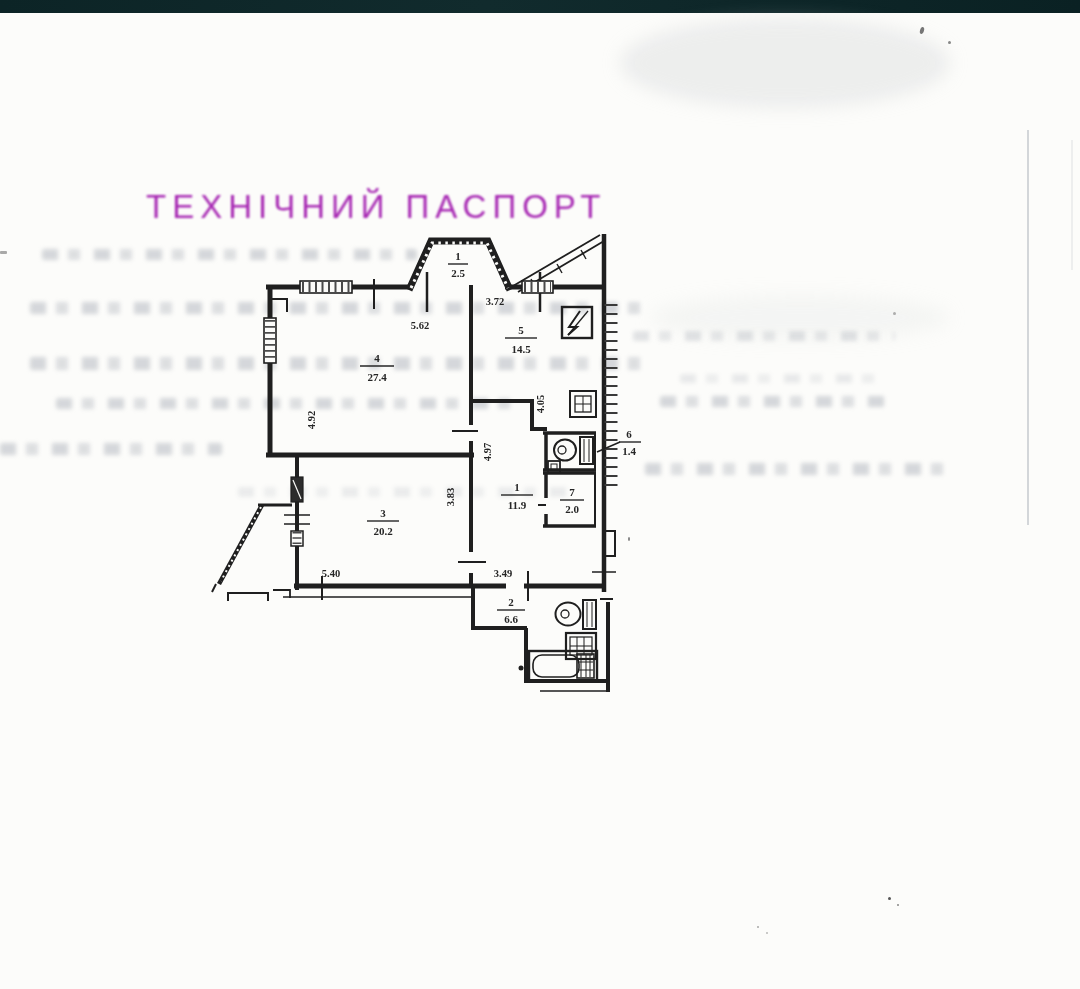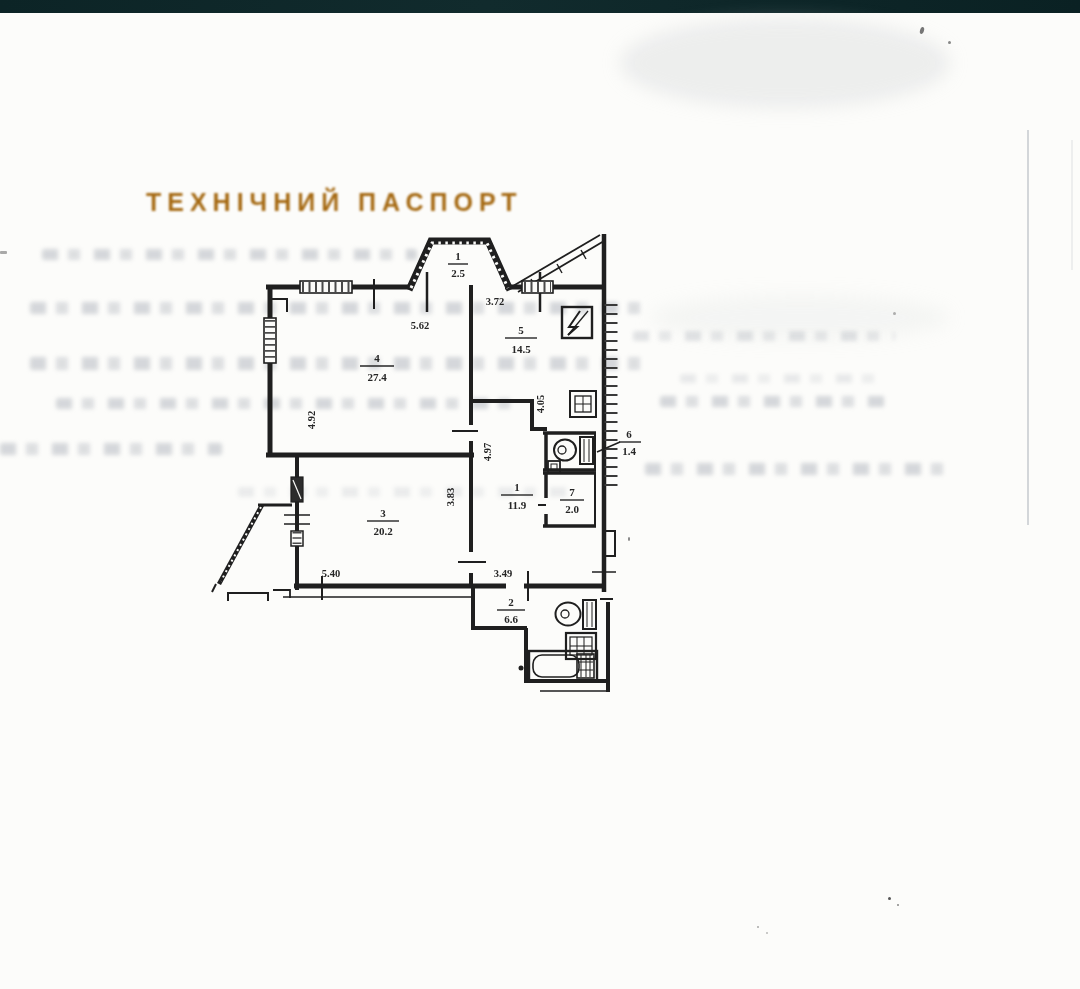--- a/index.html
+++ b/index.html
@@ -8,22 +8,22 @@
     background:#fcfcfa;
     font-family:"Liberation Serif", serif;
   }
   .topbar{
     position:absolute;left:0;top:0;width:1080px;height:13px;
     background:linear-gradient(90deg,#0c2426 0%,#112b2d 45%,#0a2123 100%);
   }
   .watermark{
     position:absolute;left:146px;top:188px;width:640px;
     font-family:"Liberation Sans", sans-serif;
-    font-size:25px;font-weight:700;letter-spacing:6px;
-    color:#a16207;filter:blur(0.8px);opacity:.95;
+    font-size:33px;font-weight:400;letter-spacing:6px;
+    color:#a21caf;filter:blur(0.8px);opacity:.95;
     white-space:nowrap;
   }
   .bleed{
     position:absolute;
     background:repeating-linear-gradient(90deg, rgba(150,156,168,.38) 0 16px, rgba(150,156,168,0) 16px 26px, rgba(150,156,168,.30) 26px 38px, rgba(150,156,168,0) 38px 52px);
     filter:blur(2px);border-radius:3px;
   }
   .vline{position:absolute;background:rgba(170,176,184,.5);}
   .speck{position:absolute;background:#555;border-radius:50%;}
   .smudge{position:absolute;border-radius:50%;filter:blur(9px);}

